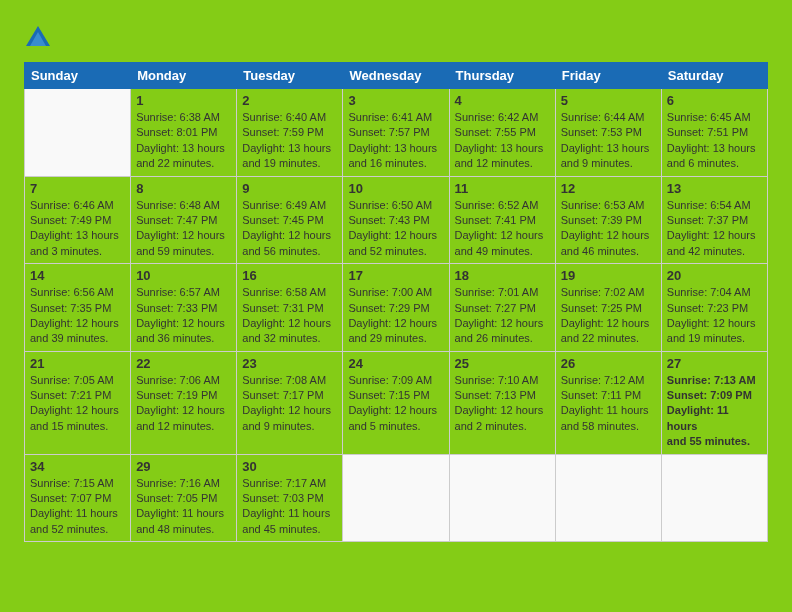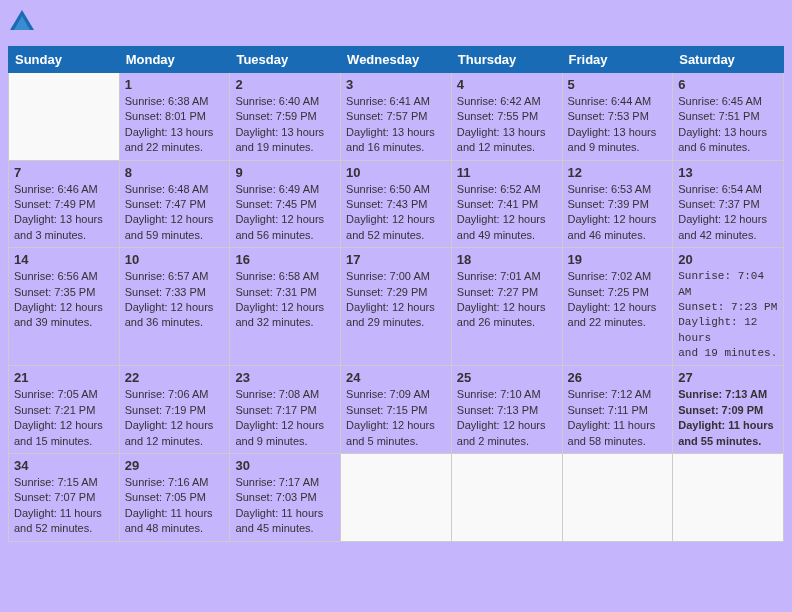--- a/index.html
+++ b/index.html
@@ -6,22 +6,22 @@
     body {
       font-family: Arial, sans-serif;
       background: #fff;
       width: 792px;
       height: 612px;
       overflow: hidden;
     }
     .page {
       width: 792px;
       height: 612px;
-      padding: 8px;
-      background: #c4b5fd;
+      padding: 24px;
+      background: #84cc16;
     }
     .header {
       display: flex;
       justify-content: space-between;
       align-items: flex-start;
       margin-bottom: 10px;
     }
     .logo {
       display: flex;
       align-items: center;
@@ -256,21 +256,21 @@
           </td>
           <td>
             <div class="day-number">19</div>
             <div class="day-info" style="white-space: pre-line;">Sunrise: 7:02 AM
 Sunset: 7:25 PM
 Daylight: 12 hours
 and 22 minutes.</div>
           </td>
           <td>
             <div class="day-number">20</div>
-            <div class="day-info" style="white-space: pre-line; font-family: Liberation Mono, monospace;">Sunrise: 7:04 AM
+            <div class="day-info" style="white-space: pre-line;">Sunrise: 7:04 AM
 Sunset: 7:23 PM
 Daylight: 12 hours
 and 19 minutes.</div>
           </td>
         </tr>
         <tr>
           <td>
             <div class="day-number">21</div>
             <div class="day-info" style="white-space: pre-line;">Sunrise: 7:05 AM
 Sunset: 7:21 PM

